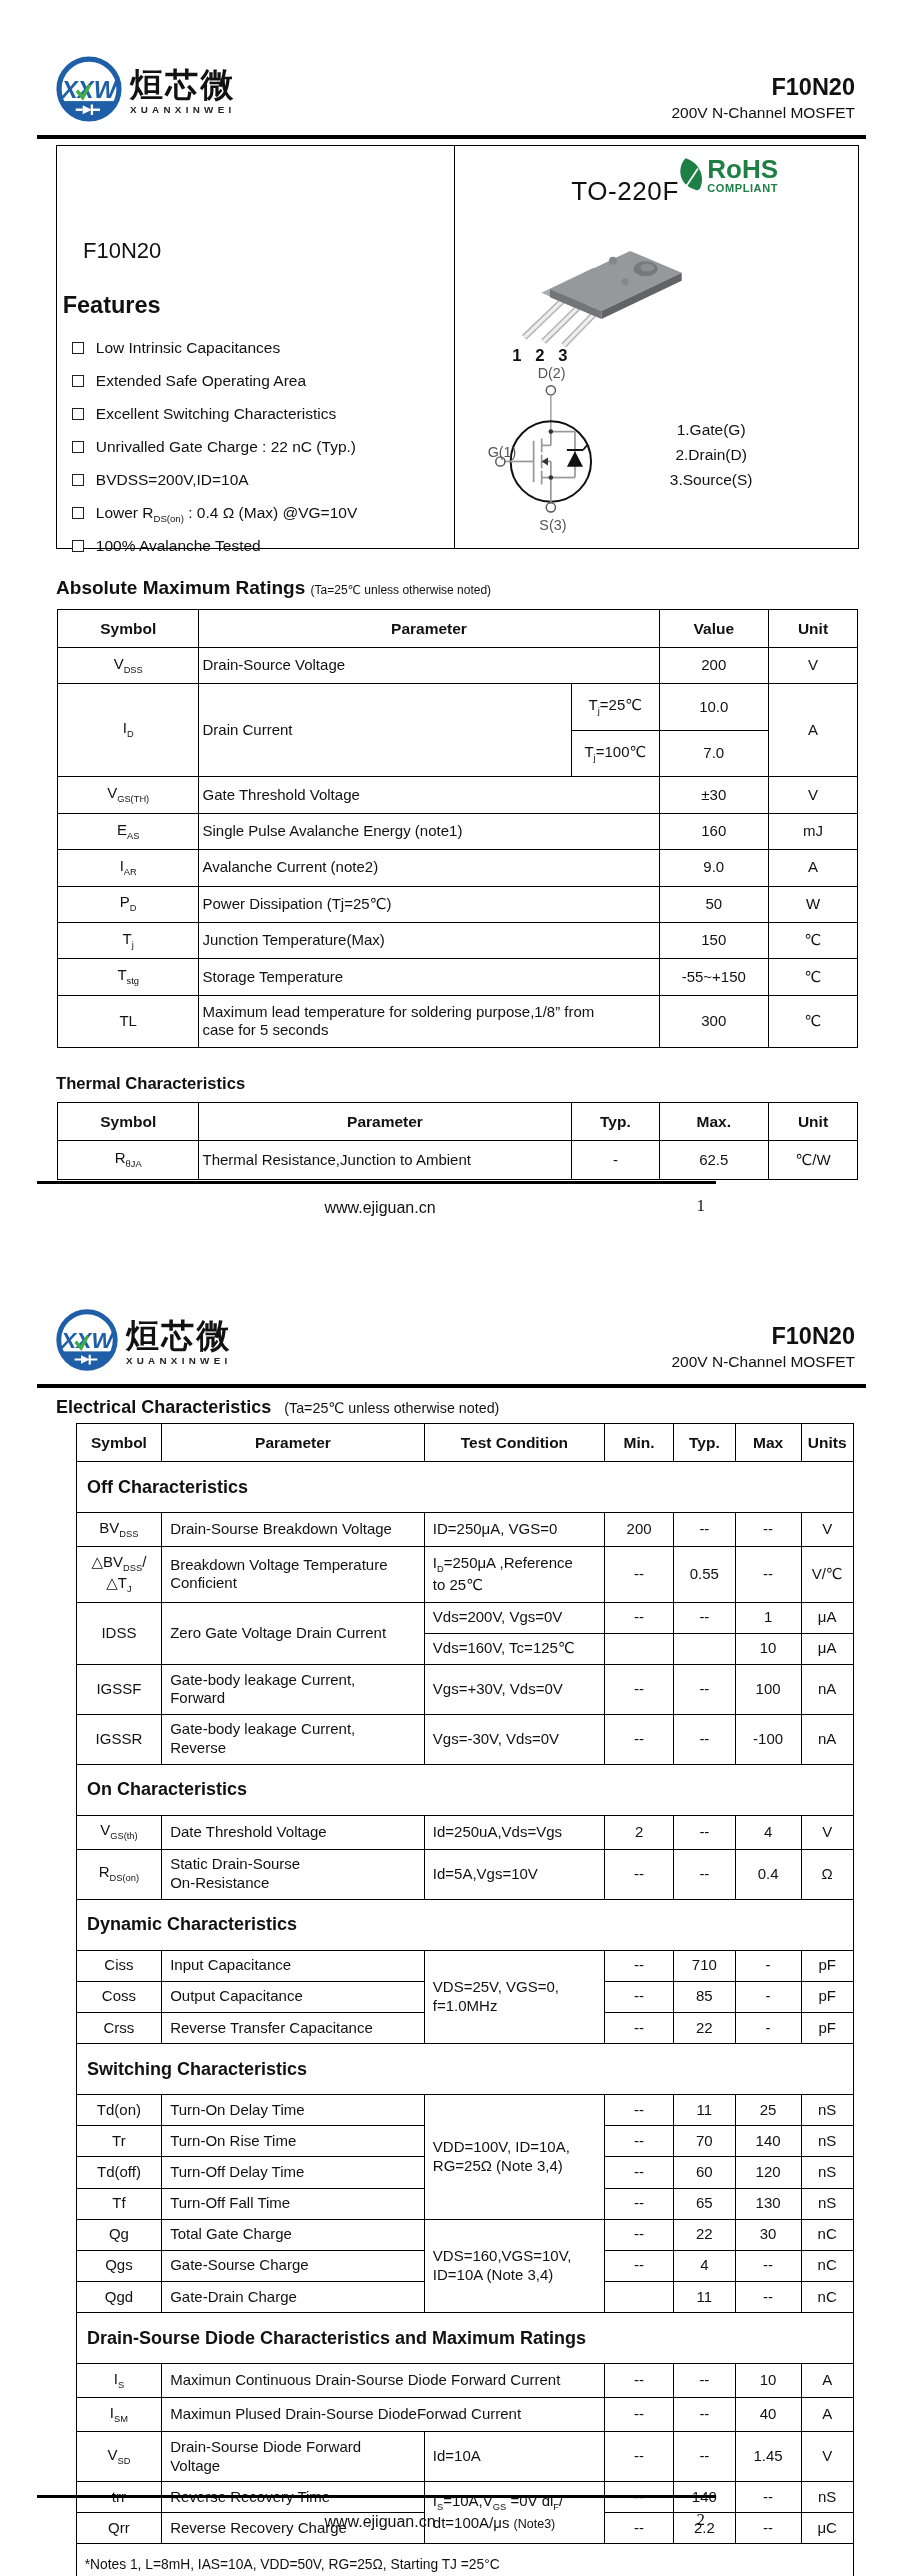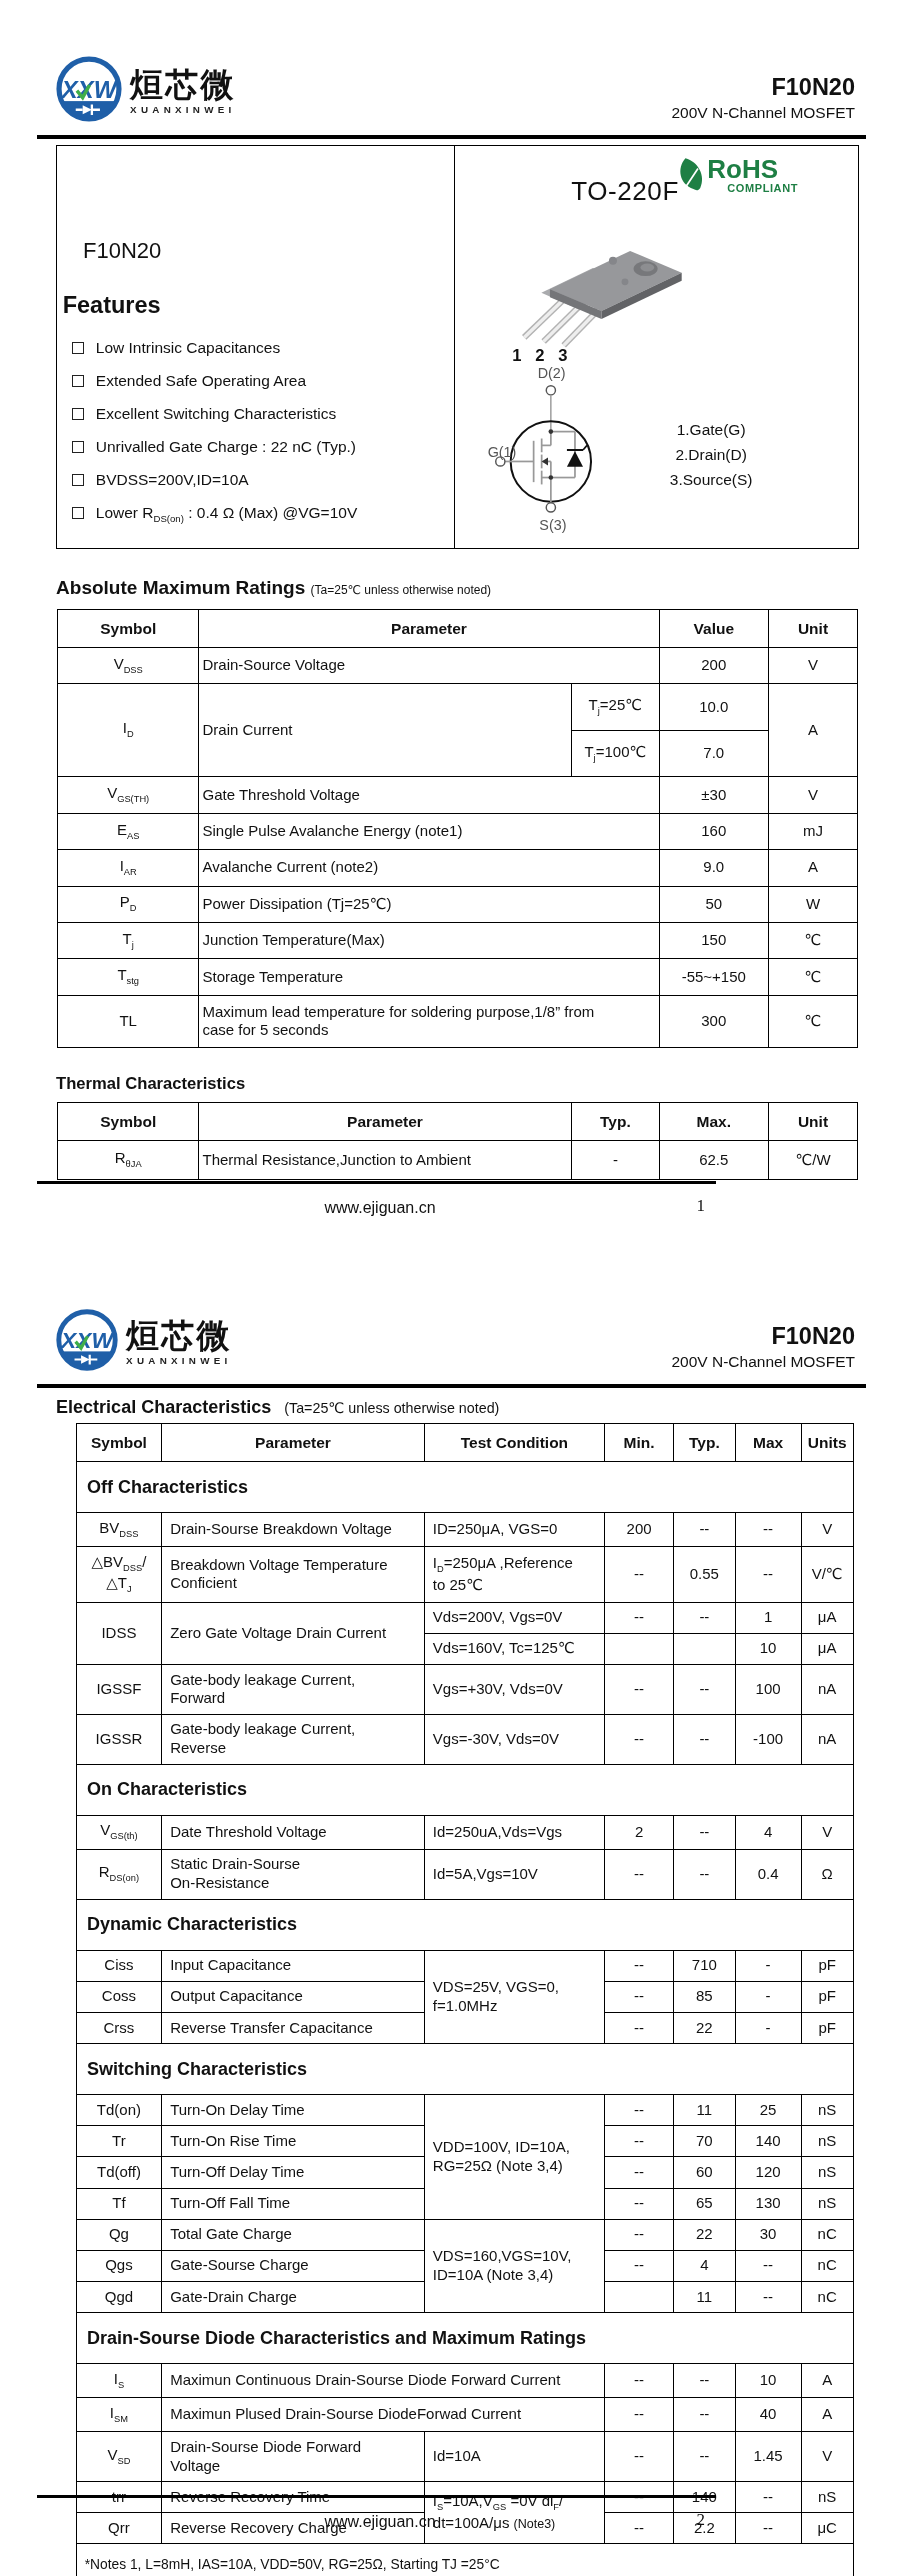--- a/index.html
+++ b/index.html
@@ -12,21 +12,21 @@
   .page{position:relative;width:910px;}
   .page1{height:1291px;}
   .page2{height:1285px;}
   .inner{padding:0 55px;}
 
   
   .doc-header{display:flex;justify-content:space-between;align-items:flex-end;}
   .p1 .doc-header{padding-top:55px;}
   .p2 .doc-header{padding-top:17px;}
   .brand{display:flex;align-items:center;}
-  .brand-text{margin-left:6.9px;margin-top:5.7px;text-align:center;}
+  .brand-text{margin-left:6.9px;margin-top:5.7px;}
   .brand-cn{font-size:33px;font-weight:700;letter-spacing:2.3px;line-height:1.05;}
   .brand-en{font-size:9.8px;font-weight:600;letter-spacing:4.3px;color:#222;margin-top:1.1px;}
   .part{text-align:right;margin-bottom:1.1px;}
   .part-number{font-size:23.5px;font-weight:700;line-height:1.1;}
   .part-subtitle{font-size:15.5px;margin-top:3.4px;}
   .hrule{height:4px;background:#000;margin:11.5px 44px 0 37px;}
 
   
   .panels{display:flex;margin-top:6.9px;margin-left:56px;margin-right:51px;}
   .panel{border:1.7px solid #000;height:404px;box-sizing:border-box;position:relative;background:#fff;}
@@ -37,21 +37,21 @@
   .features-title{position:absolute;left:5.7px;top:146px;font-size:23.5px;font-weight:700;}
   .feat-list{position:absolute;left:15px;top:193px;}
   .feat{display:flex;align-items:flex-start;height:33px;}
   .chk{flex:0 0 auto;width:9.8px;height:9.8px;border:1.4px solid #222;margin:2.9px 12px 0 0;background:#fff;}
   .feat-label{font-size:15.5px;line-height:1.2;white-space:nowrap;}
 
   .to220-label{position:absolute;left:116px;top:30px;font-size:26px;letter-spacing:0.6px;}
   .rohs{position:absolute;left:219px;top:9.2px;display:flex;align-items:flex-start;}
   .rohs-text{margin-left:1.1px;}
   .rohs-line1{font-size:26px;font-weight:800;color:#1e7f44;line-height:1;}
-  .rohs-line2{font-size:11px;font-weight:800;color:#1e7f44;letter-spacing:0.6px;margin-top:0.6px;margin-left:20px;}
+  .rohs-line2{font-size:11px;font-weight:800;color:#1e7f44;letter-spacing:0.6px;margin-top:0.6px;}
   .pkg-svg{position:absolute;left:52px;top:79px;}
   .pin-numbers{position:absolute;left:57px;top:200px;font-size:16.6px;font-weight:700;word-spacing:9.2px;}
   .mosfet-svg{position:absolute;left:27.5px;top:219px;}
   .pin-legend{position:absolute;left:204px;top:271px;}
   .legend-row{display:flex;justify-content:center;width:104px;font-size:15.5px;height:25px;align-items:center;}
 
   
   .sec-heading{margin:27.5px 0 0 1.1px;font-size:19px;font-weight:700;}
   .sec-heading .hnote{font-size:12px;font-weight:400;}
   .sub-heading{margin:26px 0 0 1.1px;font-size:16.6px;font-weight:700;}
@@ -143,20 +143,24 @@
             <span class="chk"></span>
             <span class="feat-label">Unrivalled Gate Charge : 22 nC (Typ.)</span>
           </div>
           <div class="feat">
             <span class="chk"></span>
             <span class="feat-label">BVDSS=200V,ID=10A</span>
           </div>
           <div class="feat">
             <span class="chk"></span>
             <span class="feat-label">Lower R<sub>DS(on)</sub> : 0.4 Ω (Max) @VG=10V</span>
+          </div>
+          <div class="feat">
+            <span class="chk"></span>
+            <span class="feat-label">100% Avalanche Tested</span>
           </div>
         </div>
     </div>
     <div class="panel panel-right">
       <div class="to220-label">TO-220F</div>
       <div class="rohs">
         <svg width="32" height="41" viewBox="0 0 56 72">
           <path d="M34,58 C10,50 4,22 20,4 C42,10 56,34 46,56 C42,62 38,60 34,58 Z" fill="#1e7f44"></path>
           <path d="M10,70 C22,52 30,40 42,22" stroke="#ffffff" stroke-width="3" fill="none"></path>
         </svg>

